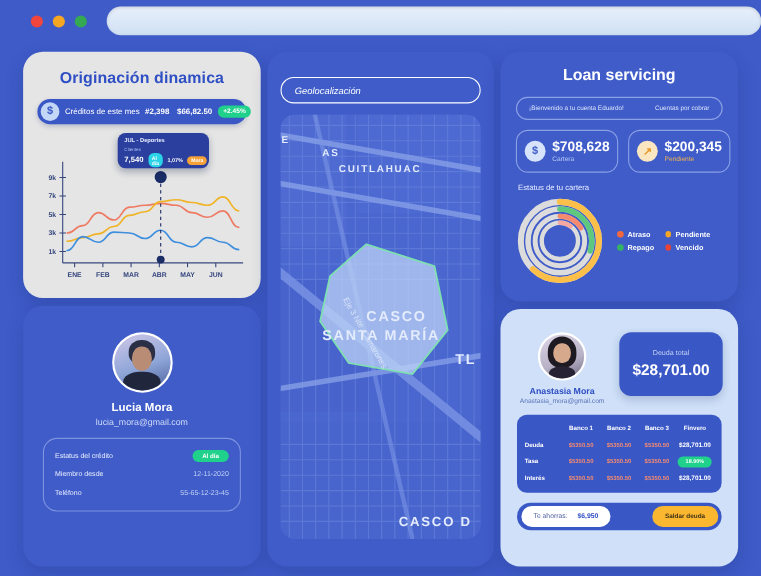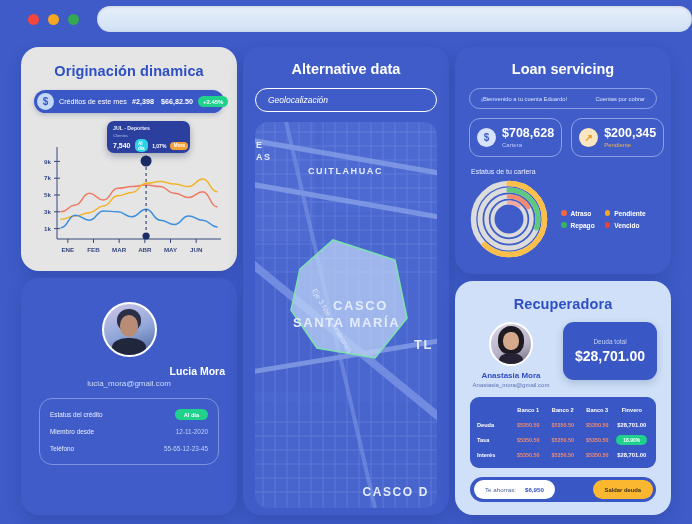--- a/index.html
+++ b/index.html
@@ -116,21 +116,21 @@
   .avatar-lg {
     width: 55px; height: 55px; border-radius: 50%;
     margin: 12px auto 0;
     border: 2.5px solid #fff;
     background: linear-gradient(160deg,#cfc7e8 0%, #8fa6d8 55%, #4a5f9e 100%);
     position: relative; overflow: hidden;
   }
   .av-hair { position: absolute; left: 27%; top: 10%; width: 46%; height: 42%; border-radius: 50% 50% 42% 42%; background: #2a2f45; }
   .av-face { position: absolute; left: 32%; top: 22%; width: 36%; height: 42%; border-radius: 48%; background: #b98c75; }
   .av-body { position: absolute; left: 16%; top: 66%; width: 68%; height: 40%; border-radius: 44% 44% 0 0; background: #20263c; }
-  .mkt-name { text-align: right; color: #fff; font-size: 10.5px; font-weight: bold; margin-top: 8px; }
+  .mkt-name { text-align: center; color: #fff; font-size: 10.5px; font-weight: bold; margin-top: 8px; }
   .mkt-mail { text-align: center; color: #cfdcf8; font-size: 8px; margin-top: 2px; }
   .mkt-table {
     margin: 10px 6px 0;
     border: 1px solid #7d93e0;
     border-radius: 13px;
     padding: 7px 10px;
   }
   .mkt-row {
     display: flex; align-items: center; justify-content: space-between;
     height: 17px;
@@ -367,21 +367,20 @@
             <span class="mkt-v">12-11-2020</span>
           </div>
           <div class="mkt-row">
             <span class="mkt-k">Teléfono</span>
             <span class="mkt-v">55-65-12-23-45</span>
           </div>
         </div>
     </div>
 
     <div class="card" id="card-map">
-      <div class="title-light">Alternative data</div>
       <div class="geo-pill">
         <span>Geolocalización</span>
       </div>
       <div class="map">
         <svg viewBox="0 0 182 386">
           <defs>
             <clipPath id="mapclip">
                 <rect x="0" y="0" width="182" height="386" rx="13"></rect>
               </clipPath>
           </defs>
@@ -417,21 +416,21 @@
           <text font-family="Liberation Sans, sans-serif" font-size="7.4" fill="#dfe8fb" opacity=".9">
             <textPath href="#camarones" startOffset="6%">Eje 3 Nte. Camarones</textPath>
           </text>
         </svg>
         <div class="mlabel" style="left:53px; top:44px; font-size:9px;">CUITLAHUAC</div>
         <div class="mlabel" style="left:78px; top:176px; font-size:13px;">CASCO</div>
         <div class="mlabel" style="left:38px; top:193px; font-size:13px;">SANTA MARÍA</div>
         <div class="mlabel" style="right:4px; top:215px; font-size:13px;">TL</div>
         <div class="mlabel" style="right:8px; bottom:9px; font-size:12px;">CASCO D</div>
         <div class="mlabel" style="left:1px; top:18px; font-size:9px;">E</div>
-        <div class="mlabel" style="left:1px; top:30px; font-size:9px;">AS</div>
+        <div class="mlabel" style="left:1px; top:30px; font-size:9px;padding-left:37px;">AS</div>
       </div>
     </div>
 
     <div class="card" id="card-loan">
       <div class="title-light">Loan servicing</div>
       <div class="welcome-pill">
         <span>¡Bienvenido a tu cuenta Eduardo!</span>
         <span>Cuentas por cobrar</span>
       </div>
       <div class="stats">
@@ -477,21 +476,20 @@
             </div>
             <div class="lg">
               <span class="lg-dot" style="background: rgb(234, 67, 53);"></span>
               <span class="lg-txt">Vencido</span>
             </div>
           </div>
       </div>
     </div>
 
     <div class="card" id="card-recu">
-      <div class="title-dark">Recuperadora</div>
       <div class="recu-top">
         <div class="recu-person">
           <div class="avatar-sm">
             <span class="as-hair"></span>
             <span class="as-face"></span>
             <span class="as-body"></span>
           </div>
           <div class="recu-name">Anastasia Mora</div>
           <div class="recu-mail">Anastasia_mora@gmail.com</div>
         </div>

